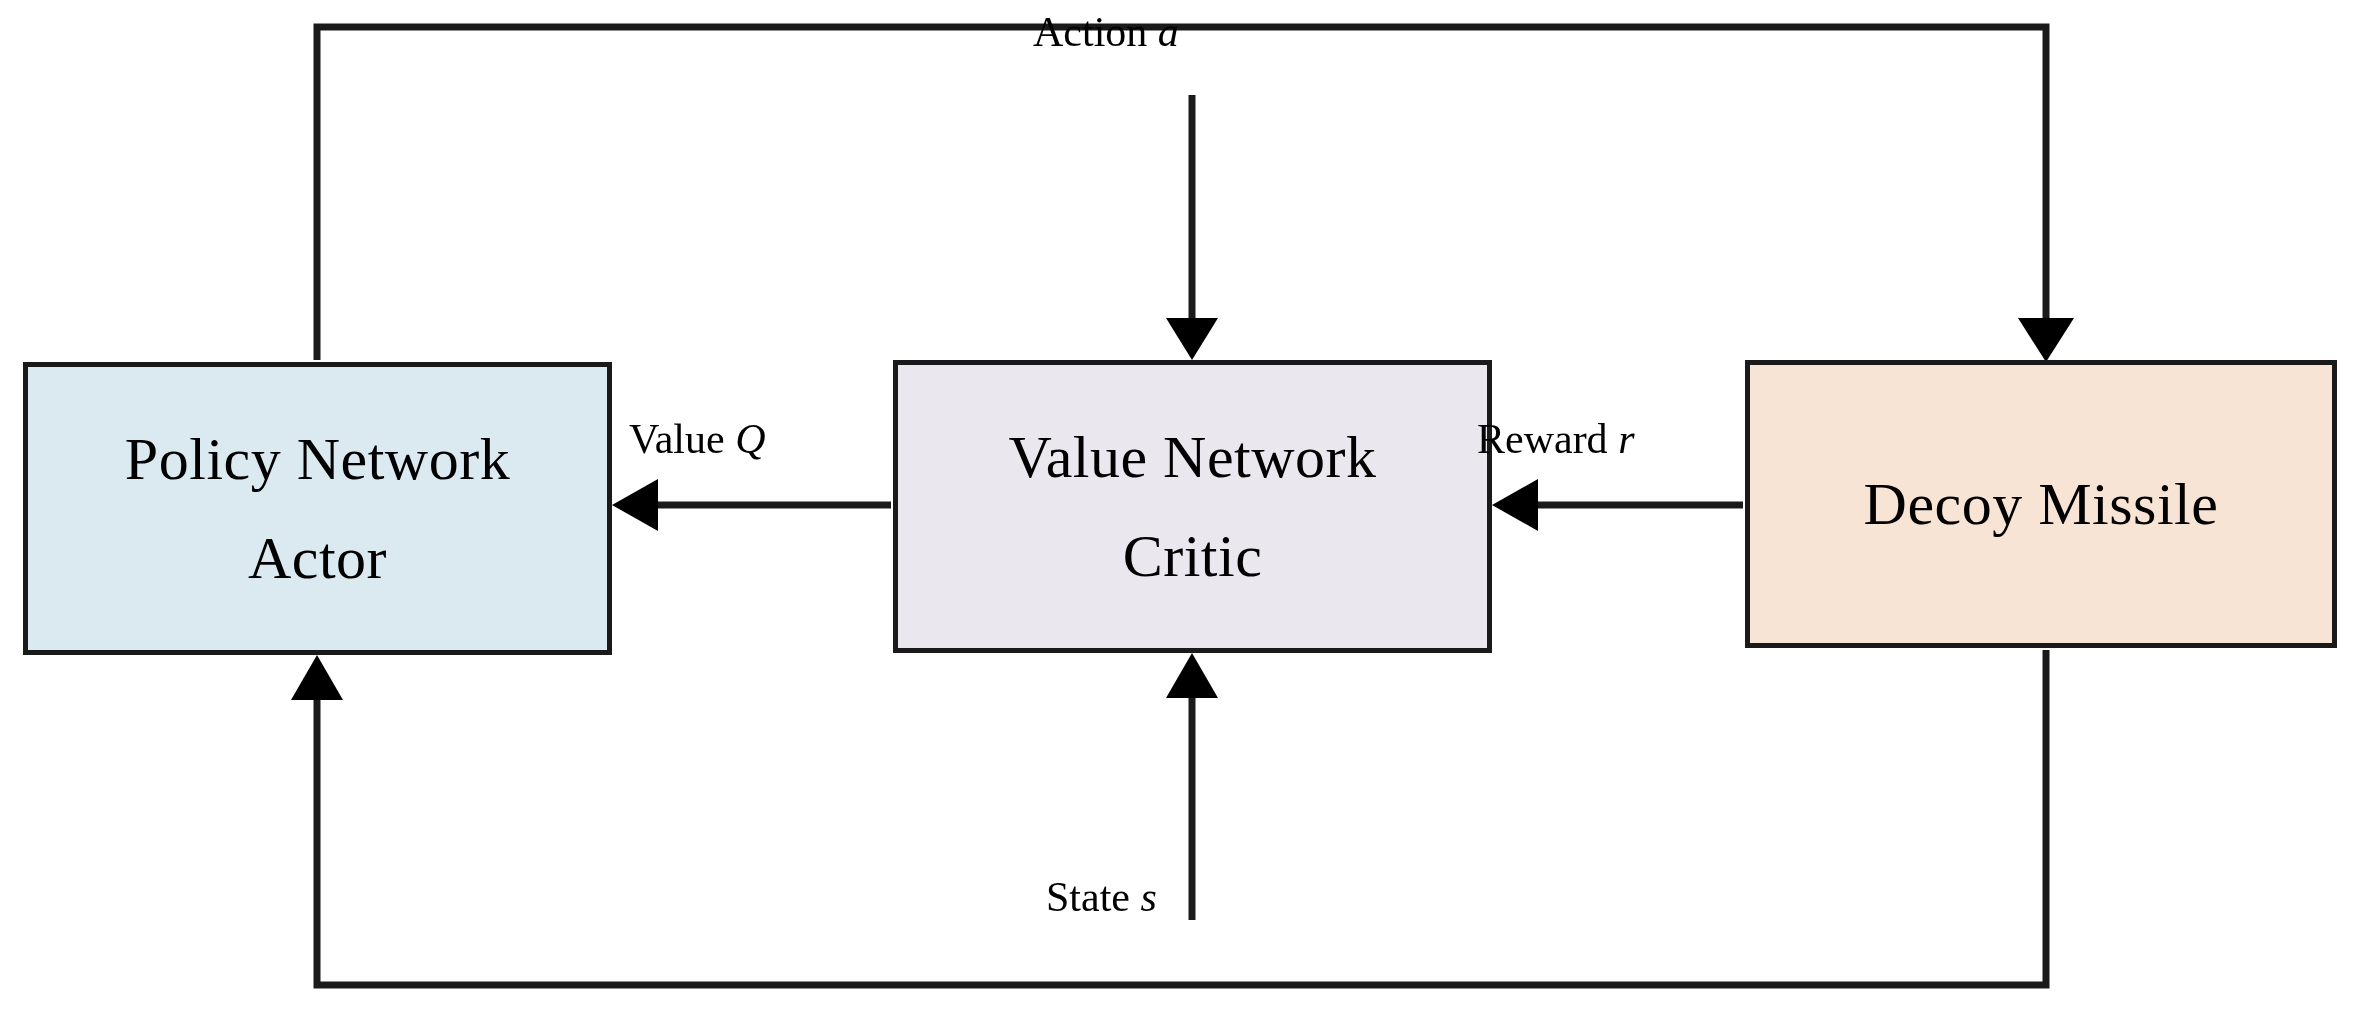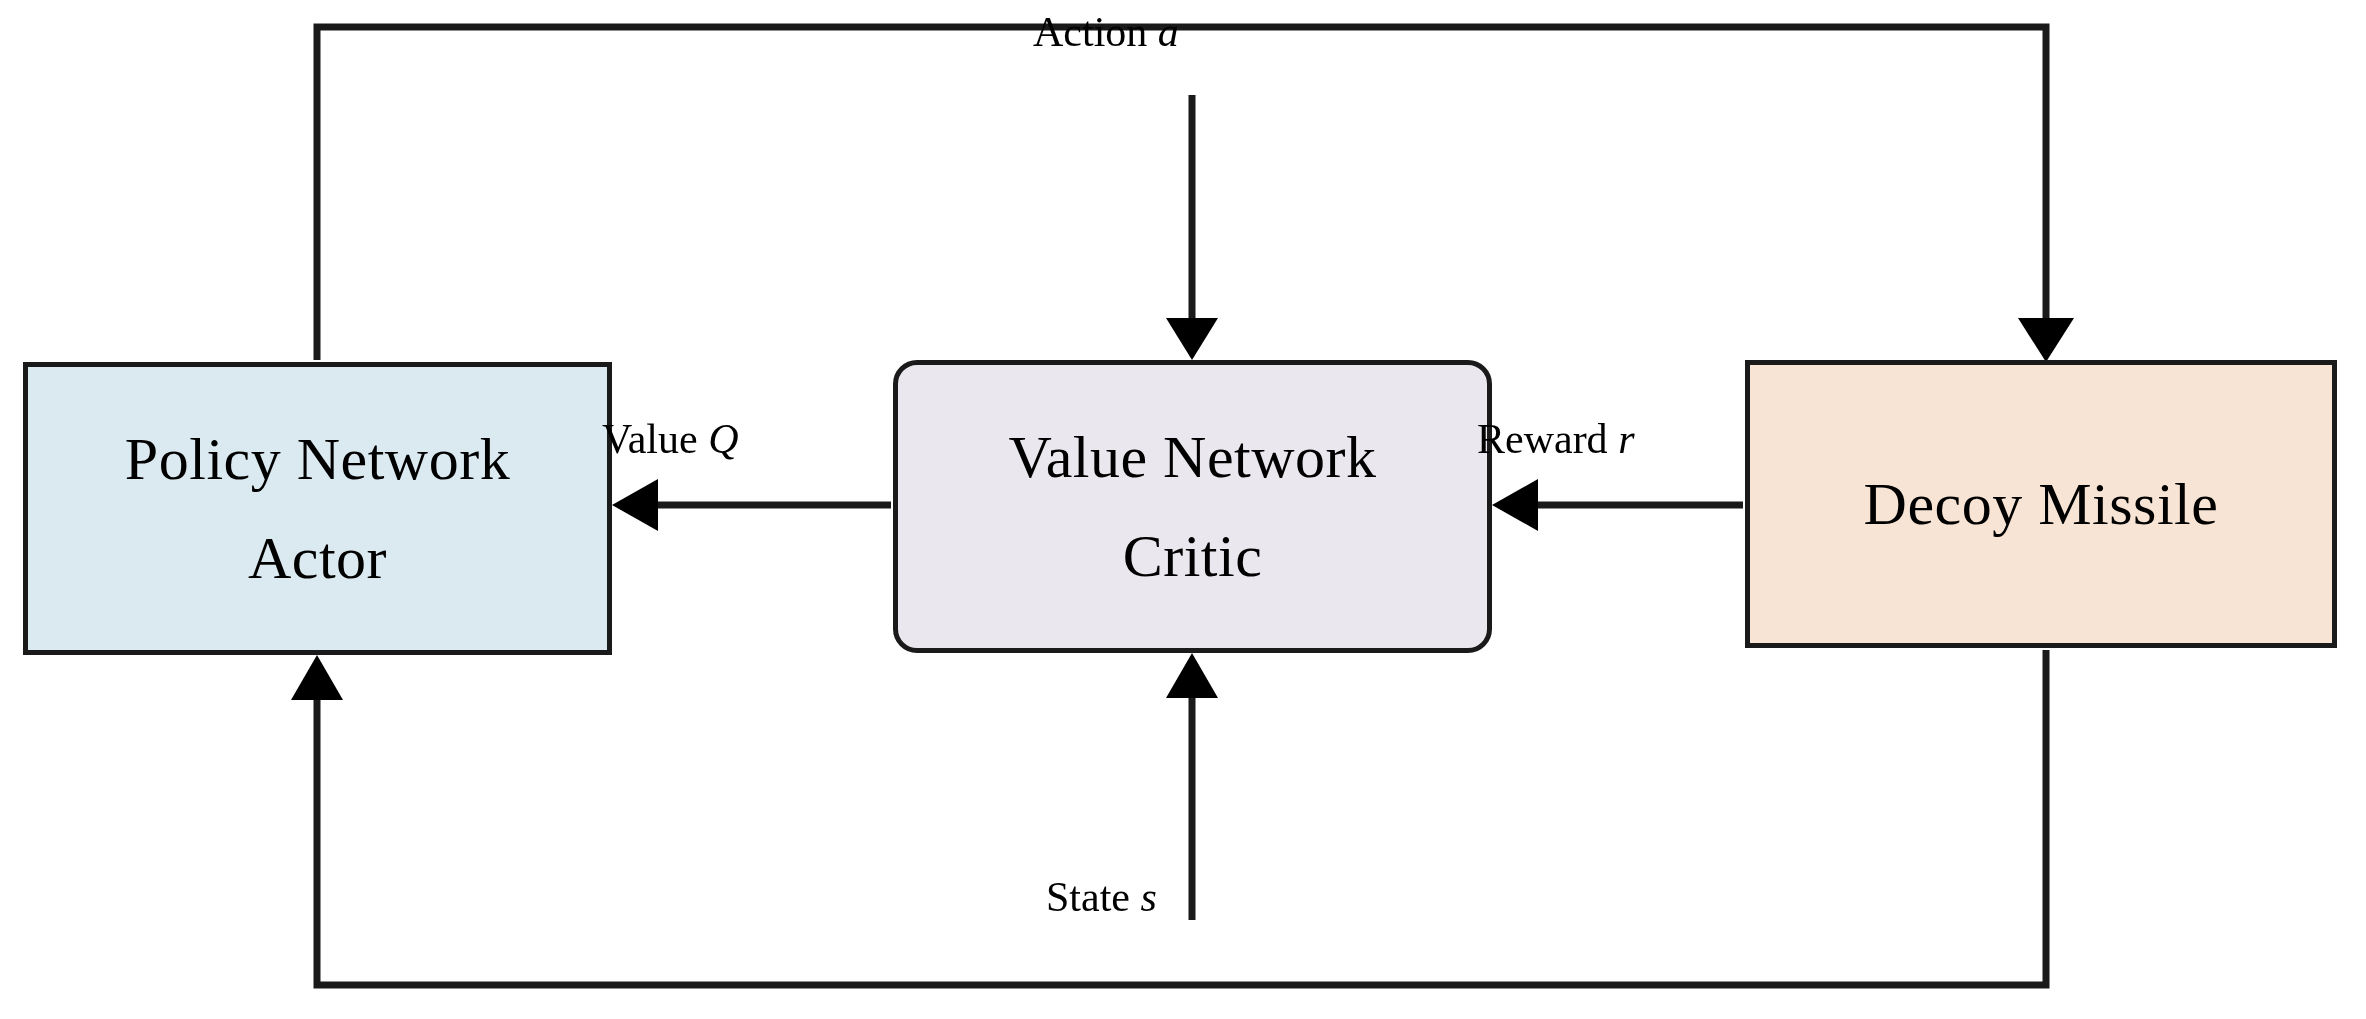--- a/index.html
+++ b/index.html
@@ -49,21 +49,20 @@
     width: 589px;
     height: 293px;
     background: #dbeaf0;
   }
   #node-value {
     left: 893px;
     top: 360px;
     width: 599px;
     height: 293px;
     background: #eae7ef;
-    border-radius: 24px;
   }
   #node-env {
     left: 1745px;
     top: 360px;
     width: 592px;
     height: 288px;
     background: #f8e4d4;
     align-items: center;
   }
   .edge-label {
@@ -77,21 +76,21 @@
   }
   #label-action {
     left: 1033px;
     top: 8px;
   }
   #label-state {
     left: 1046px;
     top: 873px;
   }
   #label-valueq {
-    left: 602px;
+    left: 629px;
     top: 415px;
   }
   #label-rewardr {
     left: 1477px;
     top: 415px;
   }
 </style>
 </head>
 <body>
 

